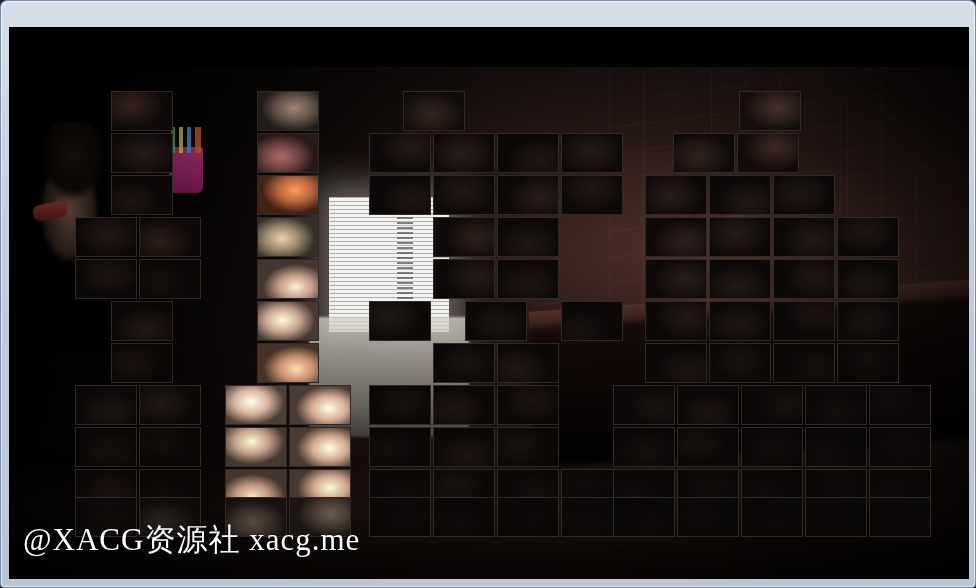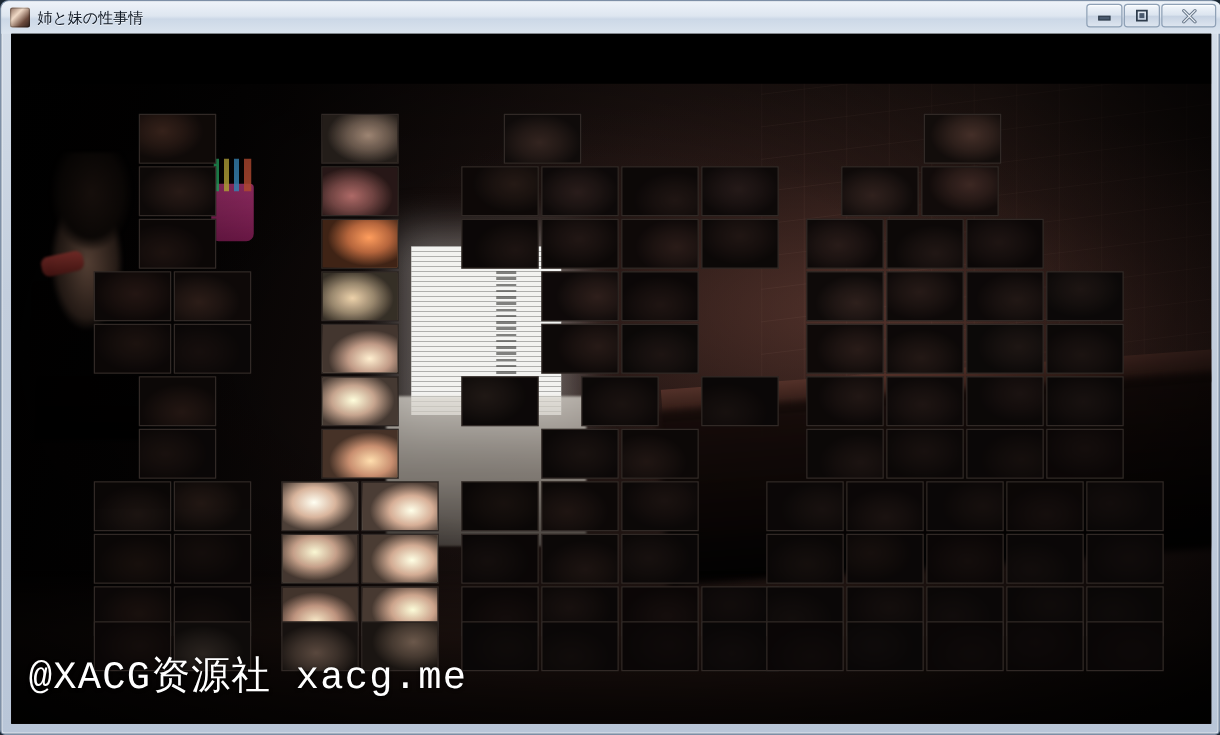--- a/index.html
+++ b/index.html
@@ -150,55 +150,31 @@
     overflow:hidden;
     background:#0b0808;
   }
   .thumb i{
     position:absolute;inset:0;display:block;
   }
 
   
   .watermark{
     position:absolute;left:14px;bottom:18px;
-    font-family:Liberation Mono, monospace;
+    font-family:Liberation Serif, serif;
     font-size:31px;color:#ffffff;letter-spacing:1px;
     text-shadow:0 1px 3px rgba(0,0,0,.9);
     white-space:nowrap;
   }
 </style>
 </head>
 <body>
 
 <div class="window">
 
-  <div class="titlebar">
-    <div class="title-icon"></div>
-    <div class="title-text">姉と妹の性事情</div>
-
-    <div class="winbtns">
-      <div class="wbtn">
-        <svg width="11" height="9" viewBox="0 0 11 9">
-            <rect x="1" y="5" width="9" height="3" fill="#4a5a6e" stroke="#2e3c4c" stroke-width="1"></rect>
-          </svg>
-      </div>
-      <div class="wbtn">
-        <svg width="11" height="11" viewBox="0 0 11 11">
-            <rect x="1.5" y="1.5" width="8" height="8" fill="none" stroke="#2e3c4c" stroke-width="1.4"></rect>
-            <rect x="3.5" y="3.5" width="4" height="4" fill="#4a5a6e"></rect>
-          </svg>
-      </div>
-      <div class="wbtn close">
-        <svg width="13" height="12" viewBox="0 0 13 12">
-            <path d="M2 1.5 L11 10.5 M11 1.5 L2 10.5" stroke="#6b7a8c" stroke-width="2.6" stroke-linecap="round"></path>
-            <path d="M2 1.5 L11 10.5 M11 1.5 L2 10.5" stroke="#eef3f9" stroke-width="1" stroke-linecap="round"></path>
-          </svg>
-      </div>
-    </div>
-  </div>
 
   <div class="client">
 
     <div class="scene">
       <div class="wall"></div>
       <div class="tilewall"></div>
       <div class="window-light"></div>
       <div class="blinds"></div>
       <div class="blindcord"></div>
       <div class="wallpanel"></div>

